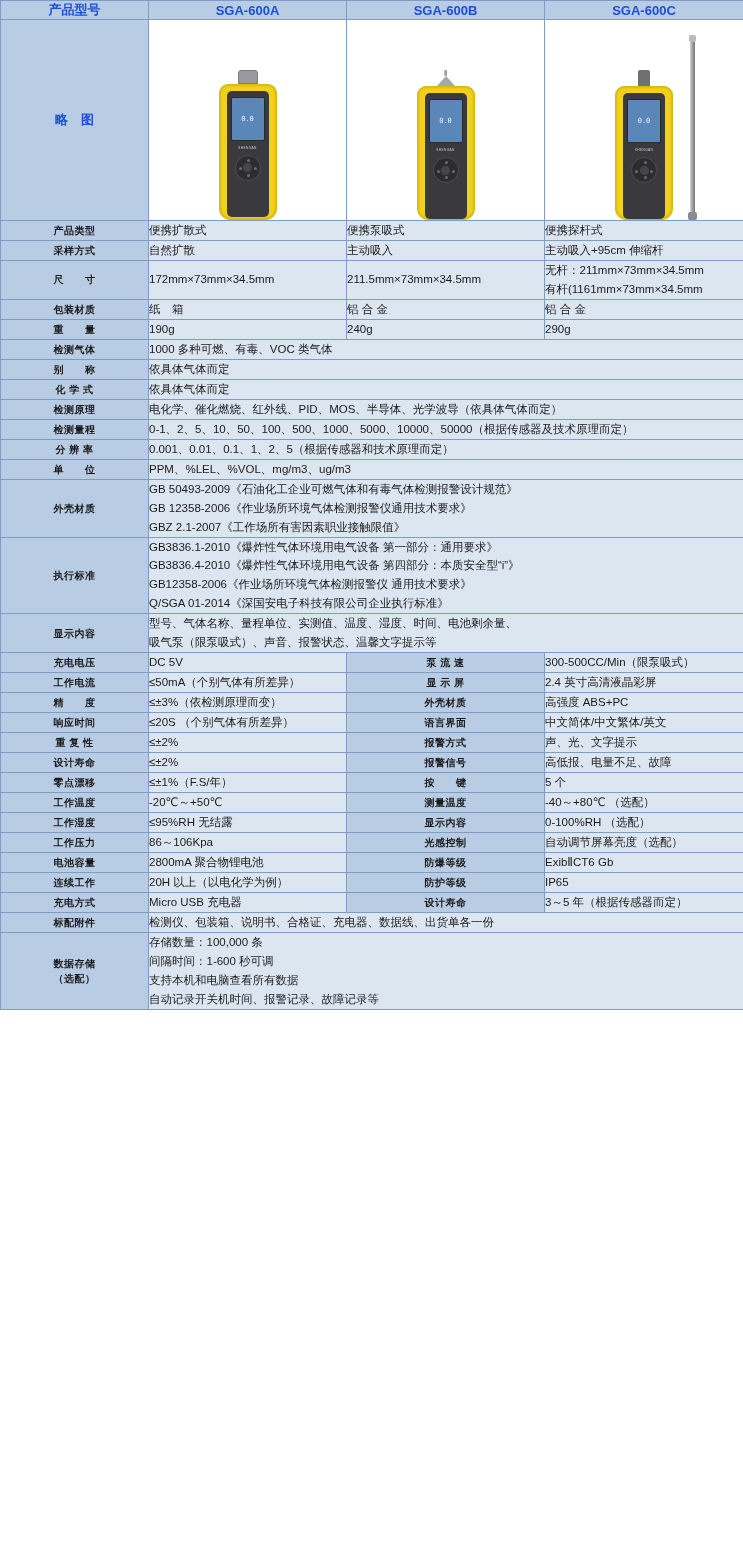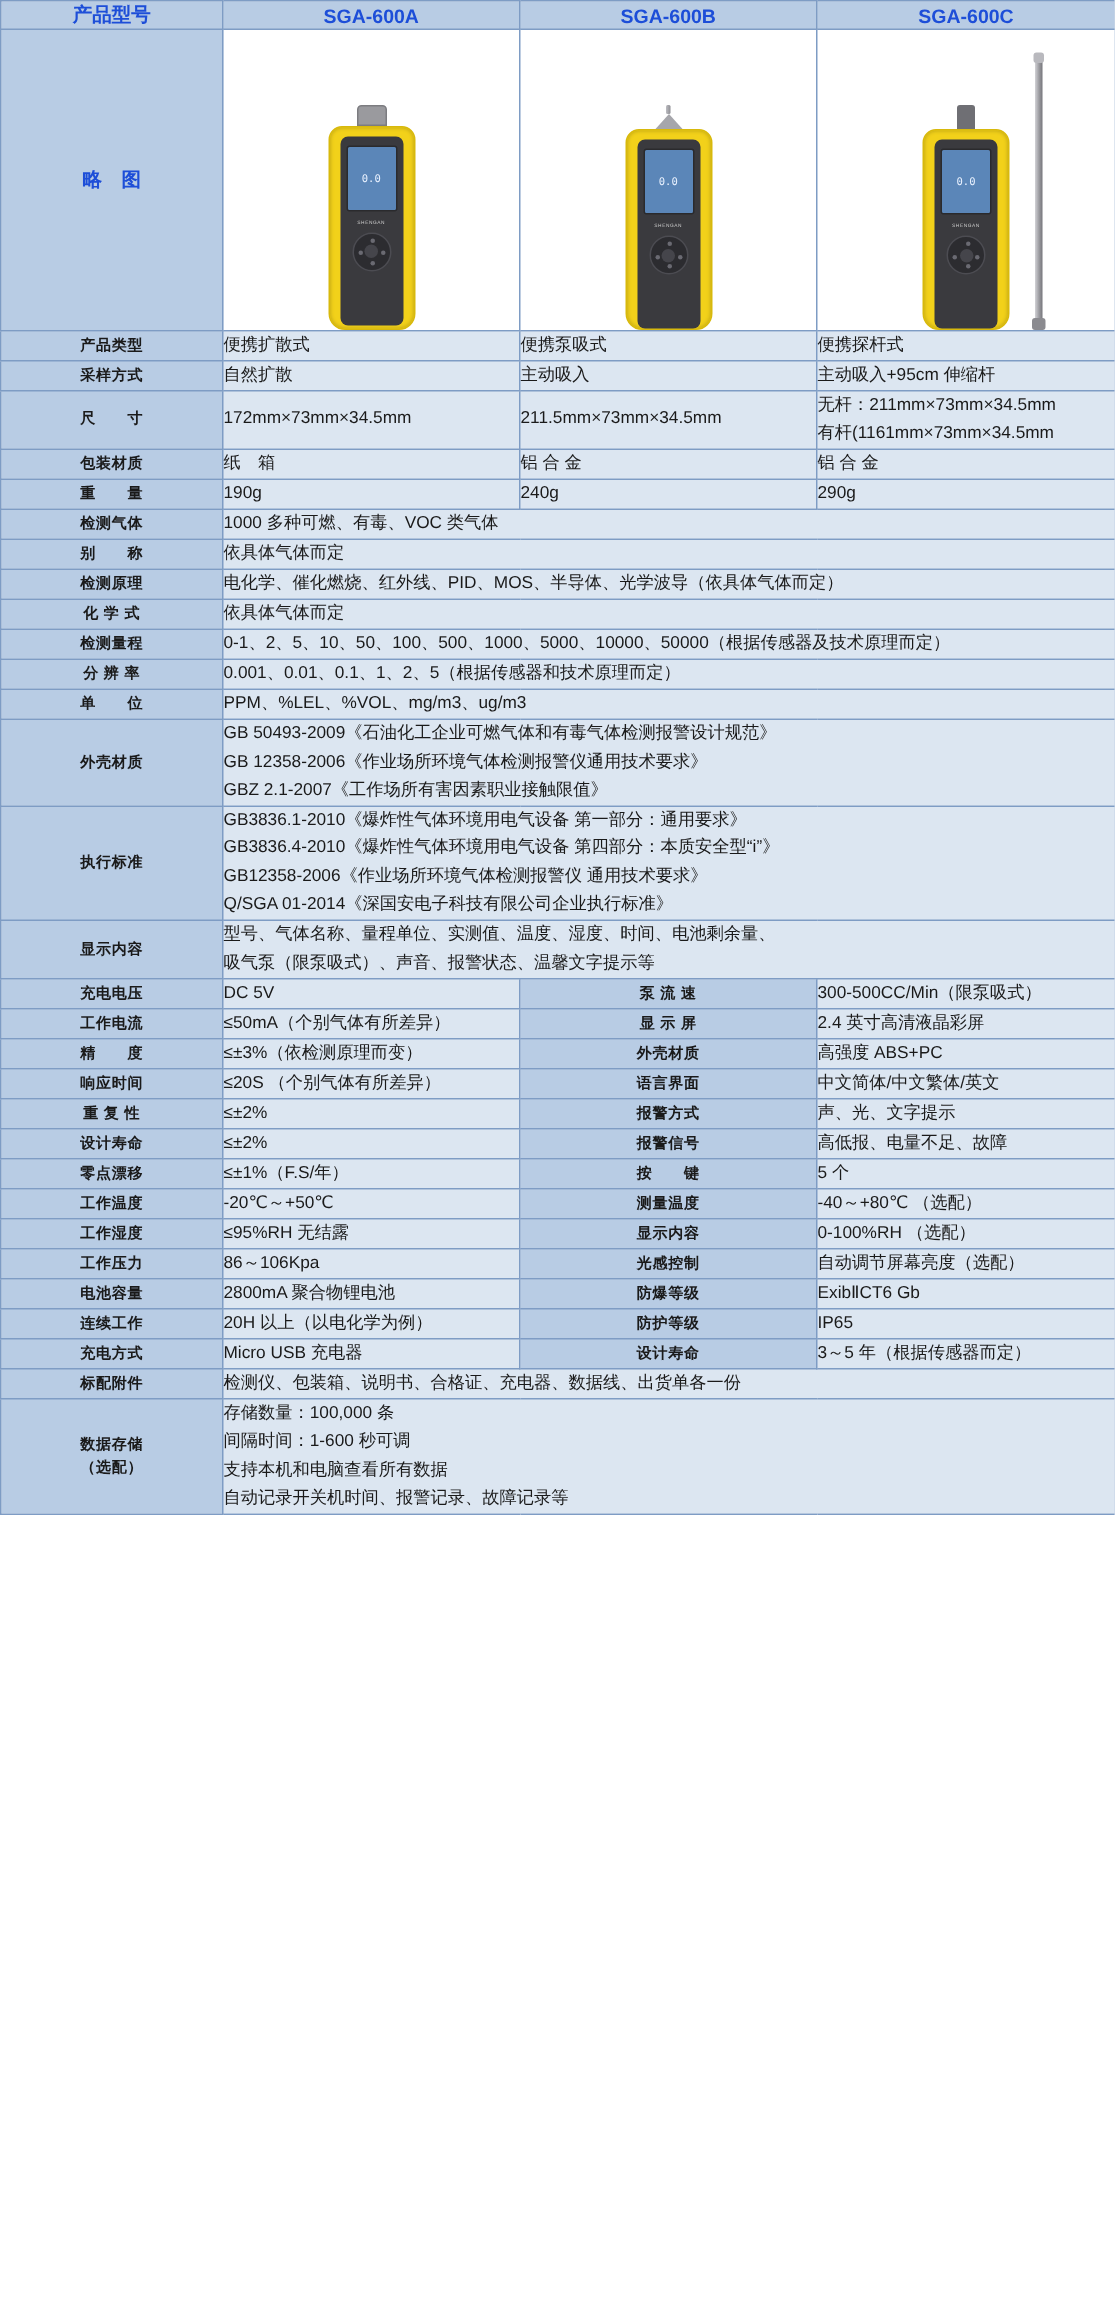--- a/index.html
+++ b/index.html
@@ -310,26 +310,26 @@
 
       <tr>
         <td class="lbl">检测气体</td>
         <td class="val left multi" colspan="3">1000 多种可燃、有毒、VOC 类气体</td>
       </tr>
       <tr>
         <td class="lbl">别　　称</td>
         <td class="val left multi" colspan="3">依具体气体而定</td>
       </tr>
       <tr>
+        <td class="lbl">化 学 式</td>
+        <td class="val left multi" colspan="3">依具体气体而定</td>
+      </tr>
+      <tr>
         <td class="lbl">检测原理</td>
         <td class="val left multi" colspan="3">电化学、催化燃烧、红外线、PID、MOS、半导体、光学波导（依具体气体而定）</td>
-      </tr>
-      <tr>
-        <td class="lbl">化 学 式</td>
-        <td class="val left multi" colspan="3">依具体气体而定</td>
       </tr>
       <tr>
         <td class="lbl">检测量程</td>
         <td class="val left multi" colspan="3">0-1、2、5、10、50、100、500、1000、5000、10000、50000（根据传感器及技术原理而定）</td>
       </tr>
       <tr>
         <td class="lbl">分 辨 率</td>
         <td class="val left multi" colspan="3">0.001、0.01、0.1、1、2、5（根据传感器和技术原理而定）</td>
       </tr>
       <tr>

